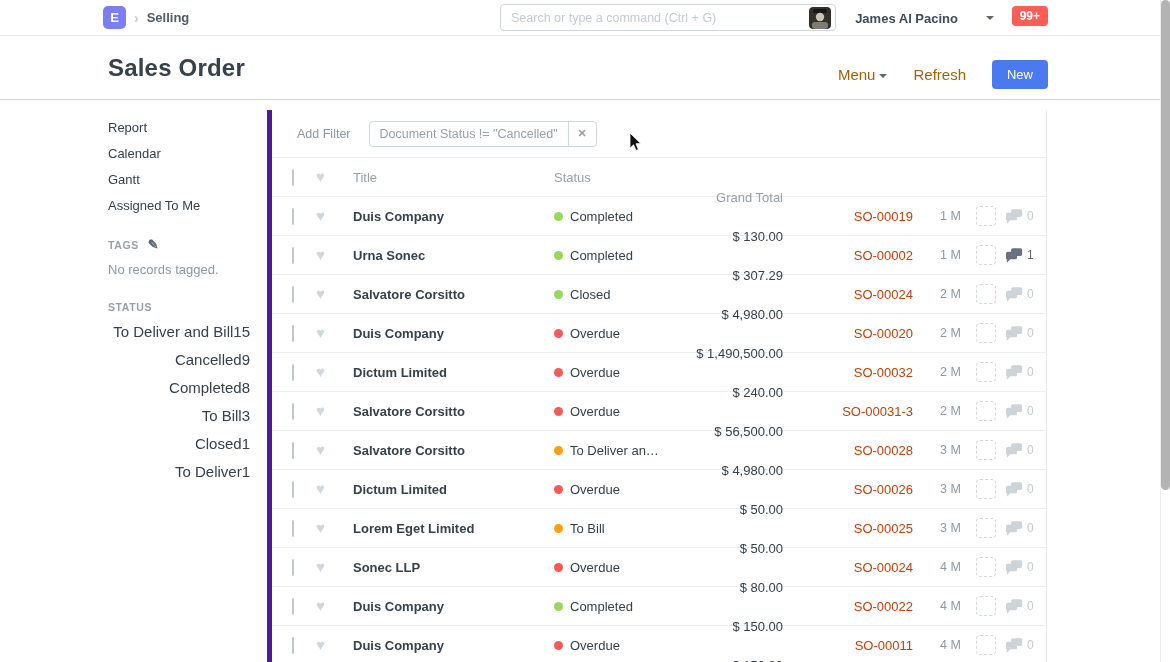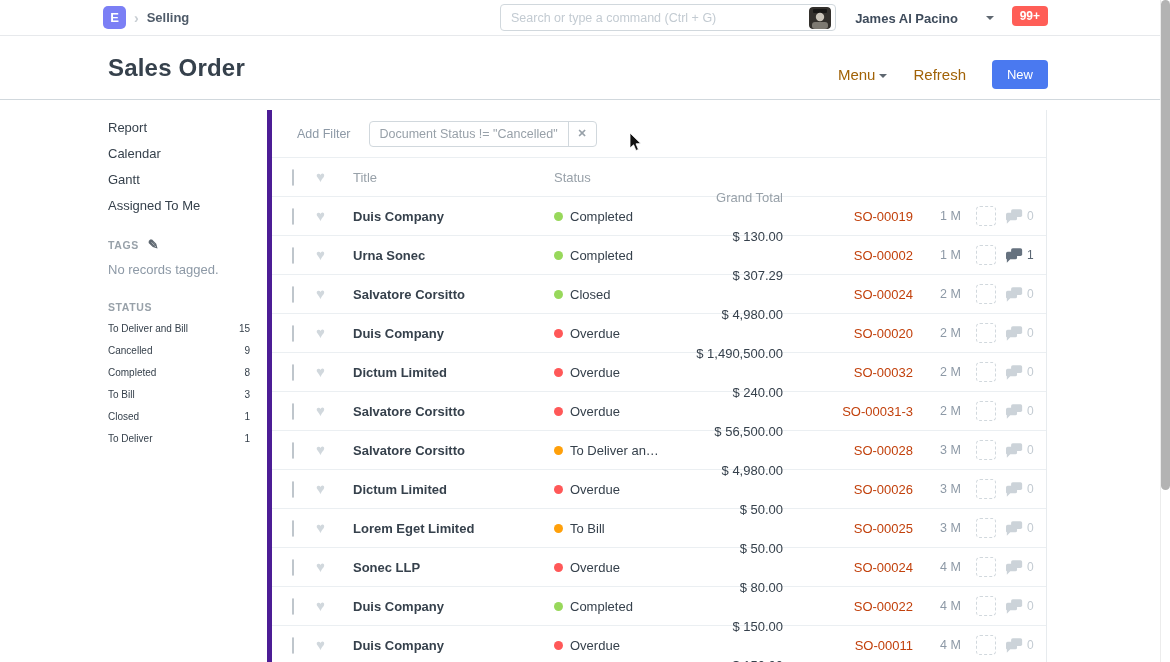--- a/index.html
+++ b/index.html
@@ -39,22 +39,22 @@
   .menu-btn, .refresh-btn { color:#a16207; font-size:15px; cursor:pointer; }
   .new-btn { color:#fff; border:none; border-radius:4px; padding:7px 15px;
     font-size:13px; font-family:"Liberation Sans",sans-serif; cursor:pointer; }
   
   .sidebar { position:absolute; left:108px; top:120px; width:142px; }
   .side-item { color:#36414c; font-size:13px; margin-bottom:11px; cursor:pointer; }
   .side-heading { color:#98a1a9; font-size:10.5px; letter-spacing:0.6px; font-weight:bold;
     text-transform:uppercase; margin:24px 0 10px 0; display:flex; align-items:center; gap:9px; }
   .pencil-icon { color:#5e6770; font-size:13px; letter-spacing:0; }
   .side-muted { color:#8d99a6; font-size:13px; }
-  .status-item { display:flex; justify-content:space-between; color:#36414c;
-    font-size:10px; margin-bottom:11px; cursor:pointer; }
+  .status-item { display:flex; justify-content:flex-end; color:#36414c;
+    font-size:15px; margin-bottom:11px; cursor:pointer; }
   .status-count { color:#36414c; }
   
   .list-wrap { position:absolute; left:267px; top:110px; width:780px; height:552px;
     border-left:5px solid #4c1d95; border-right:1px solid #e7ebee; background:#fff; overflow:hidden; }
   .filter-row { height:48px; display:flex; align-items:center; gap:18px;
     padding-left:25px; border-bottom:1px solid #ebeff2; }
   .add-filter { color:#8d99a6; font-size:12.5px; cursor:pointer; }
   .filter-chip { display:flex; align-items:center; height:26px;
     border:1px solid #d1d8dd; border-radius:4px; overflow:hidden; cursor:pointer; }
   .filter-chip .chip-text { padding:0 10px; color:#98a1a9; font-size:12.5px; }

